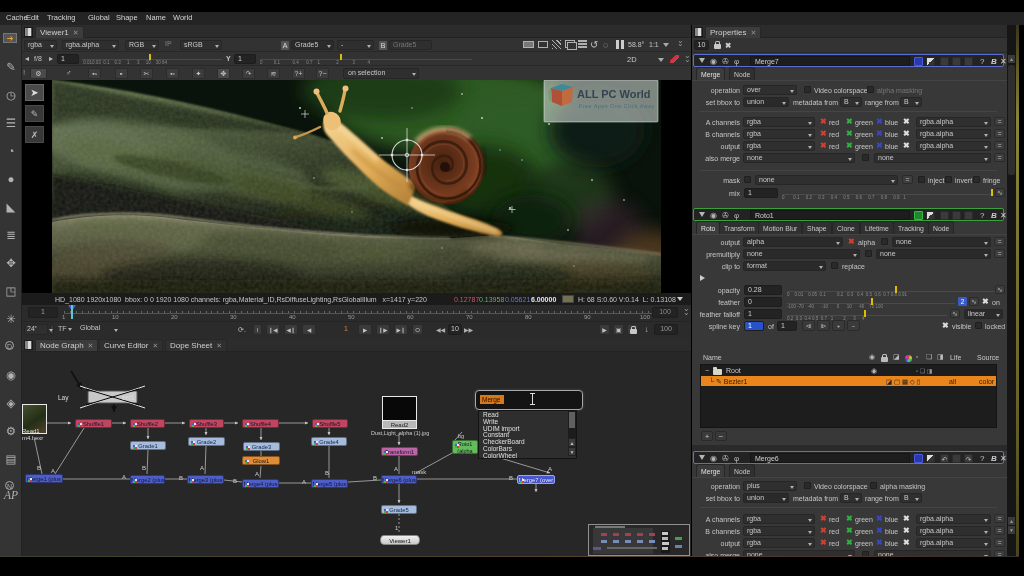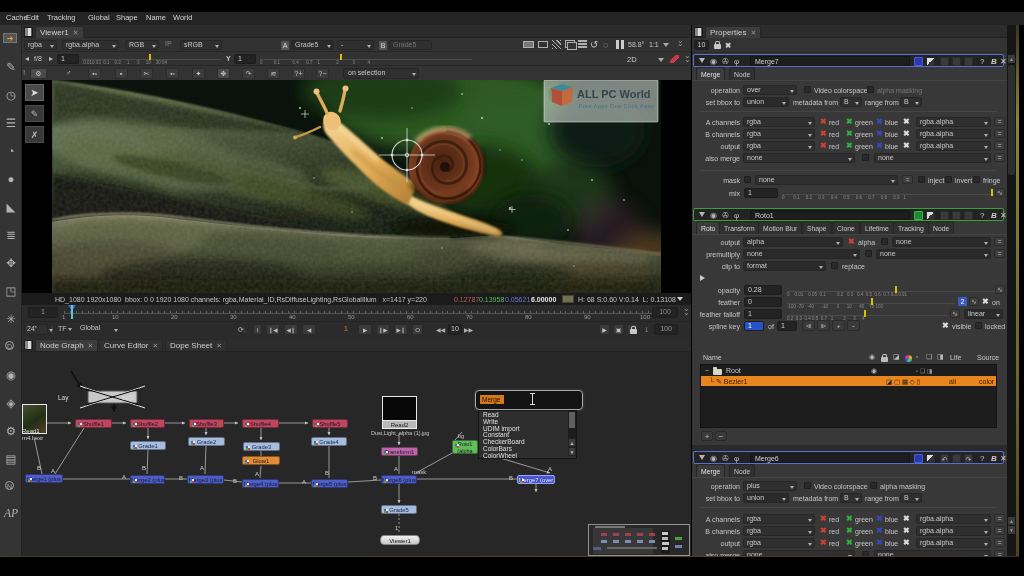--- a/index.html
+++ b/index.html
@@ -85,21 +85,21 @@
     <div class="sic" style="top:202px">≣</div>
     <div class="sic" style="top:230px">✥</div>
     <div class="sic" style="top:258px">◳</div>
     <div class="sic" style="top:286px">✳</div>
     <div class="cletter" style="left:5px;top:316px">D</div>
     <div class="sic" style="top:342px">◉</div>
     <div class="sic" style="top:370px">◈</div>
     <div class="sic" style="top:398px">⚙</div>
     <div class="sic" style="top:426px">▤</div>
     <div class="cletter" style="left:5px;top:456px">N</div>
-    <div class="sic" style="top:480px;font-style:italic;font-family:'Liberation Serif',serif">AP</div>
+    <div class="sic" style="top:462px;font-style:italic;font-family:'Liberation Serif',serif">AP</div>
   </div>
 
   <div id="viewtabs" class="ab tabrow">
       <div class="pticon" style="left:2px"></div>
       <div class="ptab" style="left:13px">Viewer1<span class="x">✕</span></div>
     </div>
 
   <div id="vtb1" class="ab">
     <div class="dd" style="left:2px;top:2px;width:33px;height:10px"><span style="margin-left:3px">rgba</span><span class="a"></span></div>
     <div class="dd" style="left:40px;top:2px;width:57px;height:10px"><span style="margin-left:3px">rgba.alpha</span><span class="a"></span></div>

